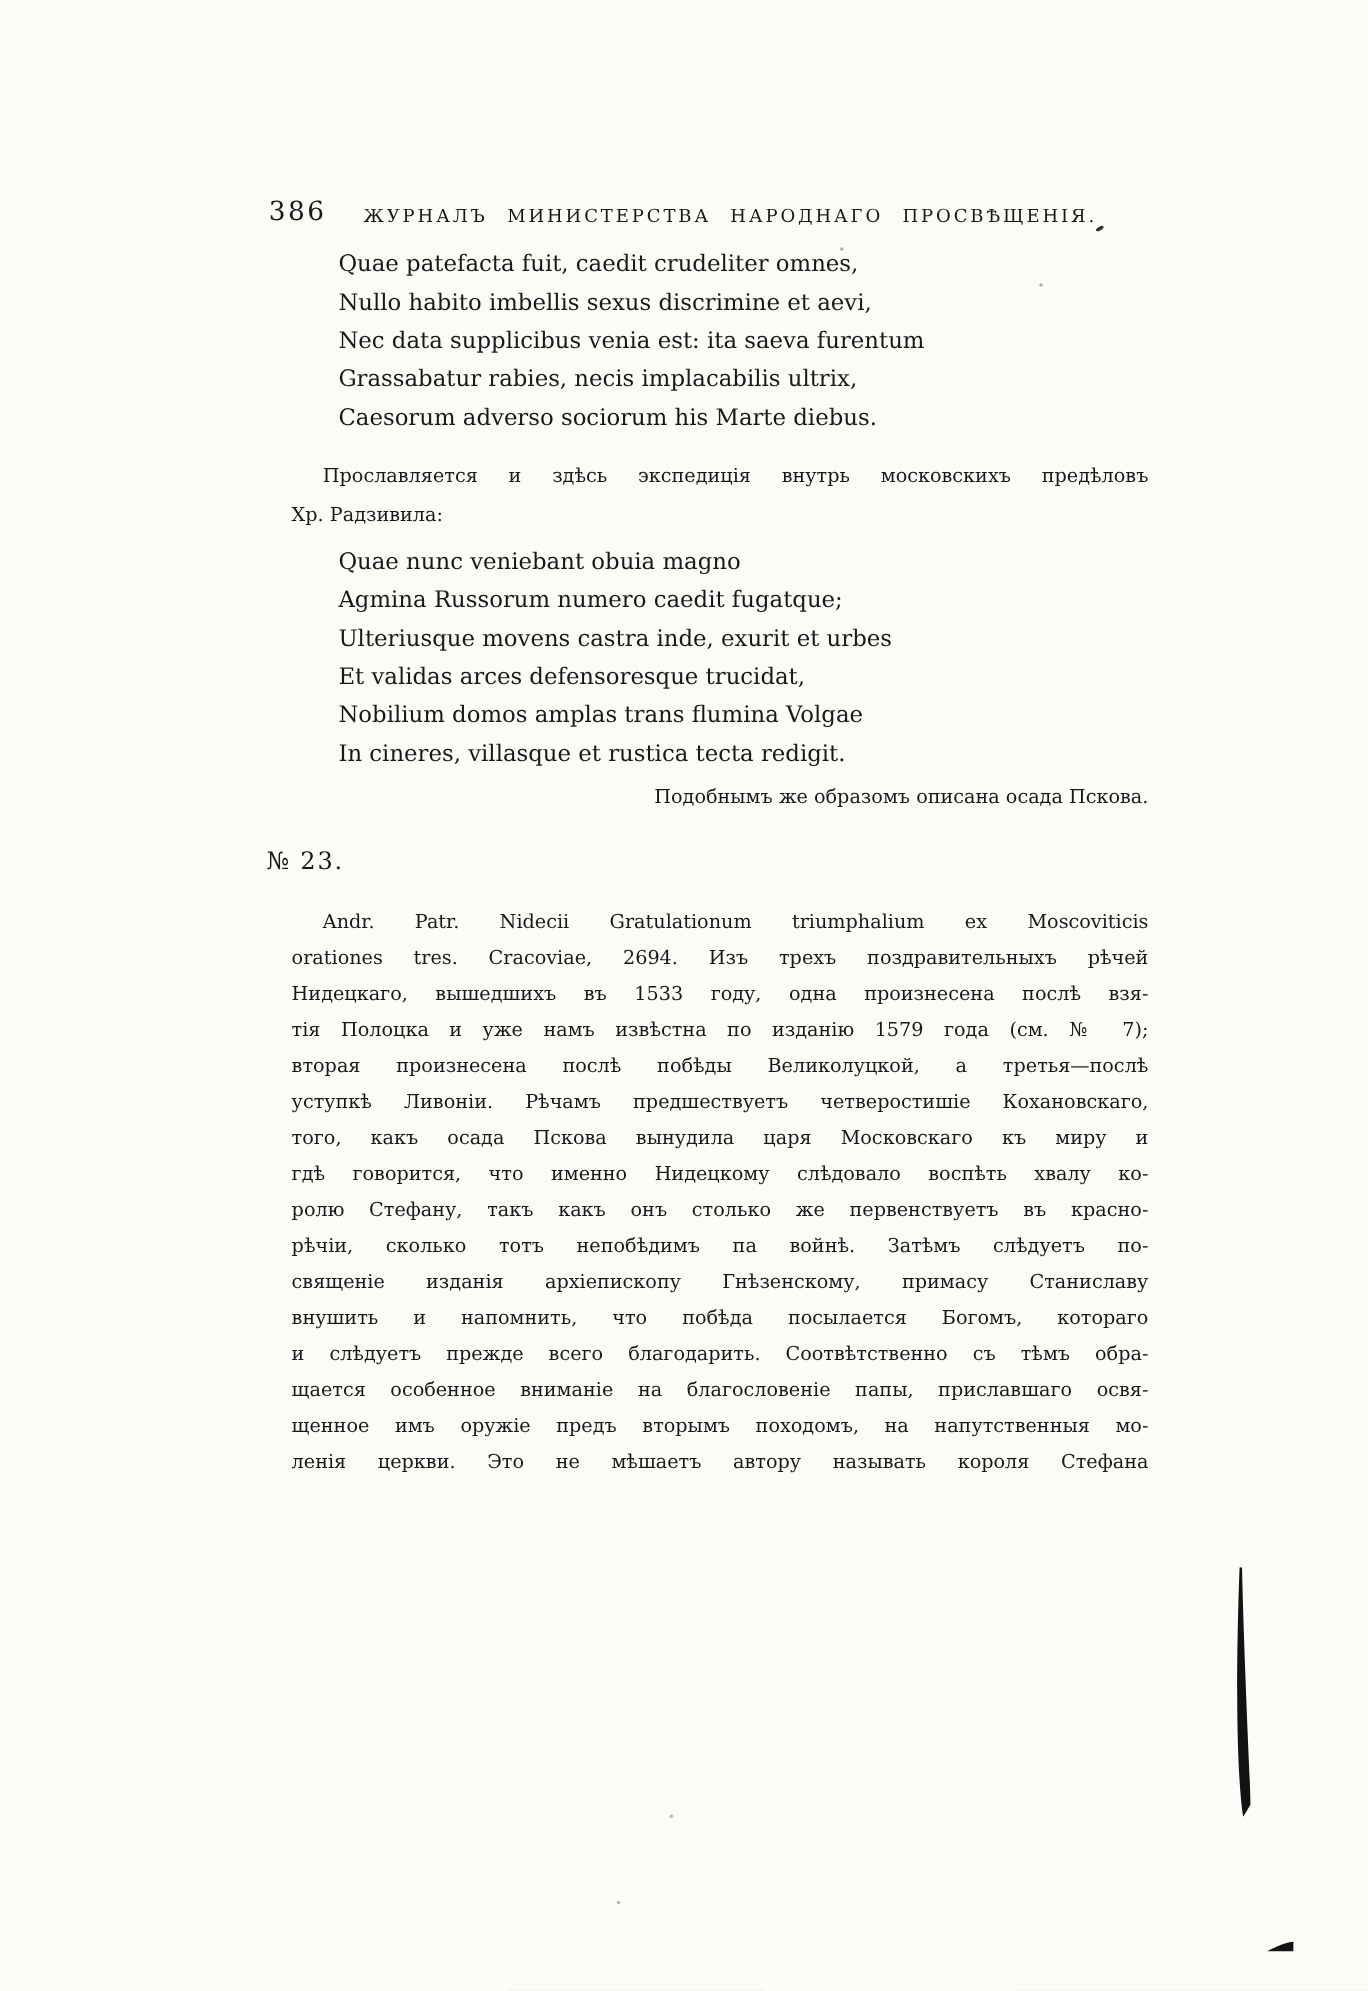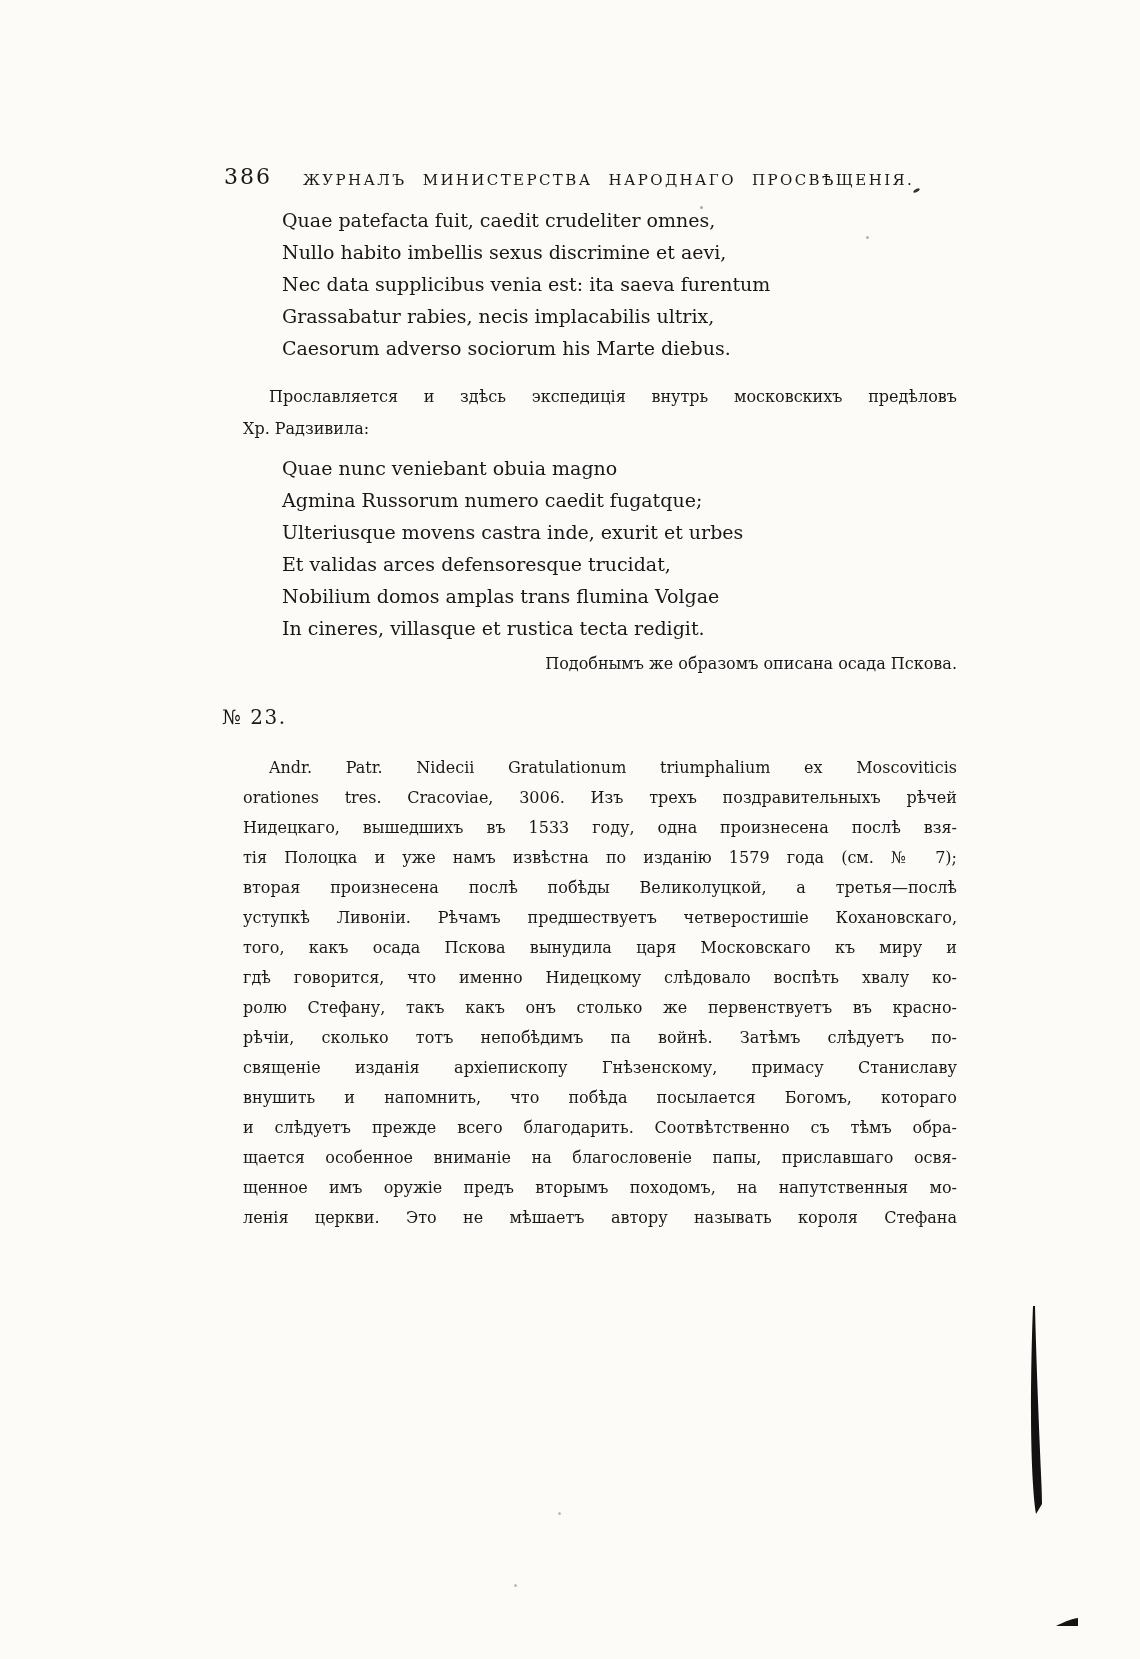--- a/index.html
+++ b/index.html
@@ -113,21 +113,21 @@
   </div>
 
   <div class="para p2">
     <div class="line indent">Подобнымъ же образомъ описана осада Пскова.</div>
   </div>
 
   <div class="heading">№ 23.</div>
 
   <div class="para p3">
     <div class="line just indent">Andr. Patr. Nidecii Gratulationum triumphalium ex Moscoviticis</div>
-    <div class="line just">orationes tres. Cracoviae, 3006. Изъ трехъ поздравительныхъ рѣчей</div>
+    <div class="line just">orationes tres. Cracoviae, 2694. Изъ трехъ поздравительныхъ рѣчей</div>
     <div class="line just">Нидецкаго, вышедшихъ въ 1533 году, одна произнесена послѣ взя-</div>
     <div class="line just">тія Полоцка и уже намъ извѣстна по изданію 1579 года (см. № 7);</div>
     <div class="line just">вторая произнесена послѣ побѣды Великолуцкой, а третья—послѣ</div>
     <div class="line just">уступкѣ Ливоніи. Рѣчамъ предшествуетъ четверостишіе Кохановскаго,</div>
     <div class="line just">того, какъ осада Пскова вынудила царя Московскаго къ миру и</div>
     <div class="line just">гдѣ говорится, что именно Нидецкому слѣдовало воспѣть хвалу ко-</div>
     <div class="line just">ролю Стефану, такъ какъ онъ столько же первенствуетъ въ красно-</div>
     <div class="line just">рѣчіи, сколько тотъ непобѣдимъ па войнѣ. Затѣмъ слѣдуетъ по-</div>
     <div class="line just">священіе изданія архіепископу Гнѣзенскому, примасу Станиславу</div>
     <div class="line just">внушить и напомнить, что побѣда посылается Богомъ, котораго</div>

